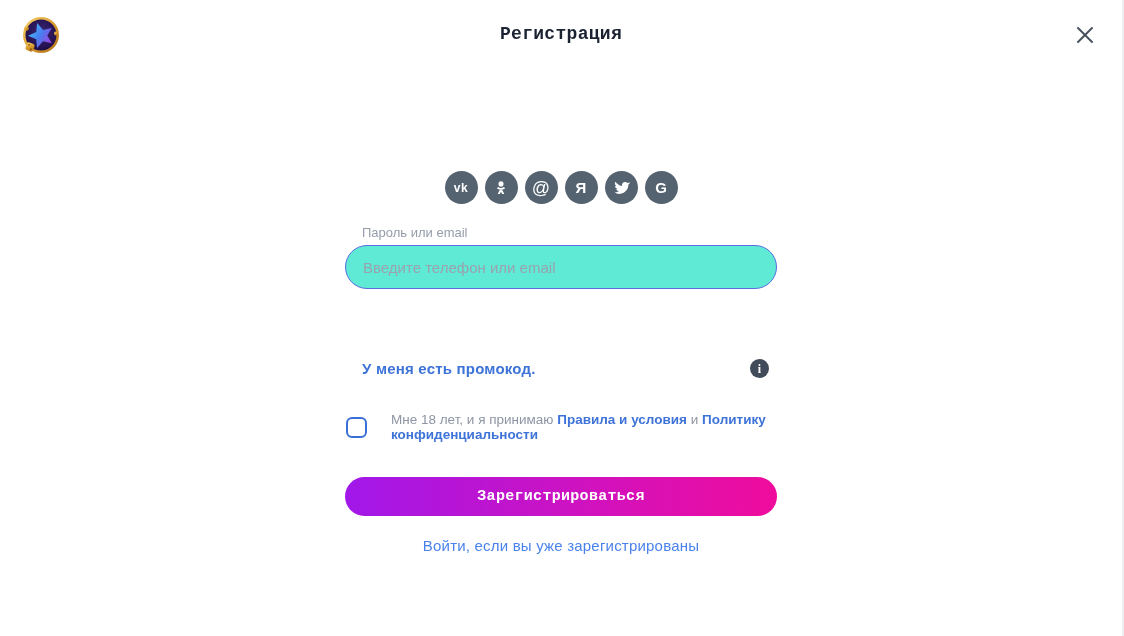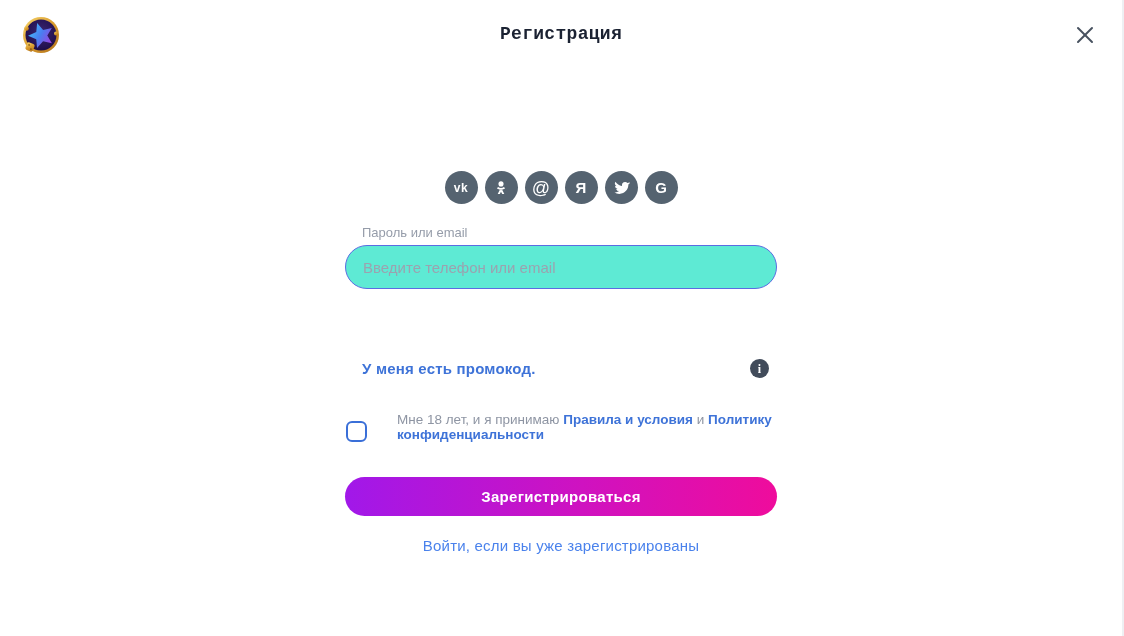--- a/index.html
+++ b/index.html
@@ -86,41 +86,41 @@
   .info-btn {
     width: 19px; height: 19px; border-radius: 50%;
     background: #414b5a; border: none; cursor: pointer;
     color: #ffffff; font-size: 12px; font-weight: 700;
     font-family: "Liberation Serif", serif;
     display: flex; align-items: center; justify-content: center;
     line-height: 1; padding: 0;
   }
   .agree-row {
     margin-top: 34px;
-    display: flex; align-items: flex-end; gap: 30px;
+    display: flex; align-items: center; gap: 24px;
     padding-left: 1px;
   }
   .checkbox {
     width: 21px; height: 21px; flex: 0 0 21px;
     border: 2px solid #3a6fd8; border-radius: 6px;
     background: #ffffff; cursor: pointer; margin-top: 1px;
   }
   .agree-text {
     font-size: 13.5px; line-height: 15px; color: #8e95a3;
     max-width: 382px;
   }
   .agree-link {
     color: #3e73d8; font-weight: 700; text-decoration: none; cursor: pointer;
   }
   .submit-btn {
     margin-top: 35px;
     width: 100%; height: 39px;
     border: none; border-radius: 22px; cursor: pointer;
     background: linear-gradient(90deg, #a118e9 0%, #cf12c0 55%, #ef0c9c 100%);
-    color: #ffffff; font-family: Liberation Sans, sans-serif;
+    color: #ffffff; font-family: Liberation Mono, monospace;
     font-size: 15px; font-weight: 700; letter-spacing: 0.3px;
   }
   .login-link {
     margin-top: 21px;
     background: none; border: none; cursor: pointer;
     font-family: "Liberation Sans", sans-serif;
     font-size: 15px; font-weight: 400; color: #4a82ec;
     letter-spacing: 0.2px; text-align: center;
   }
 </style>

